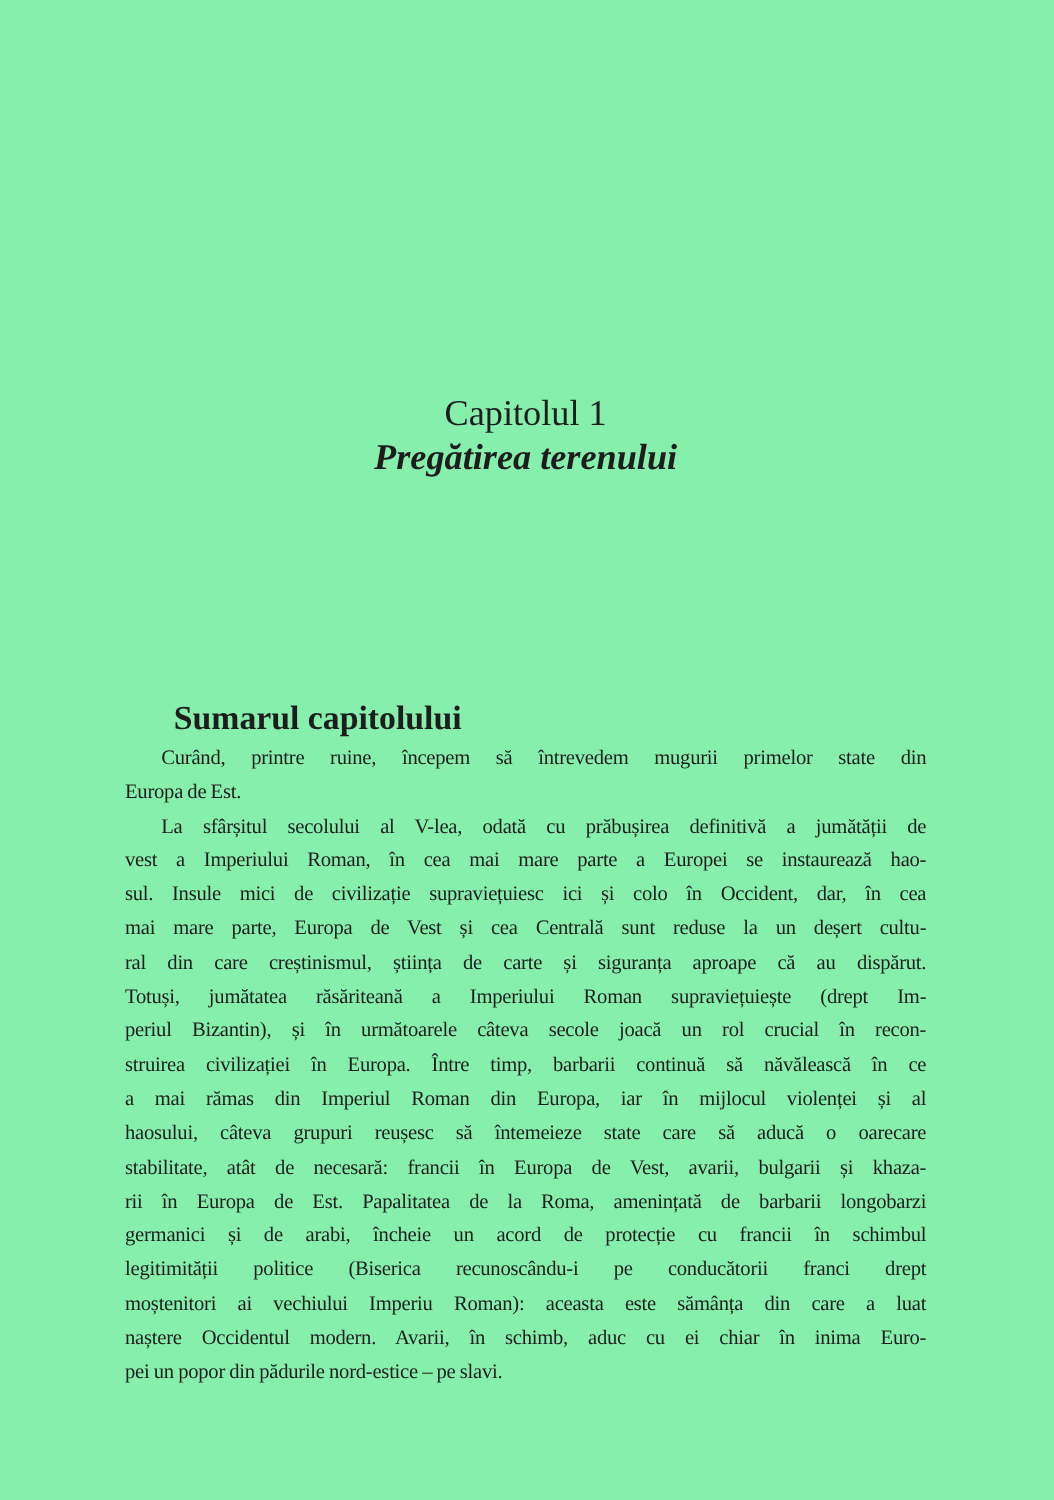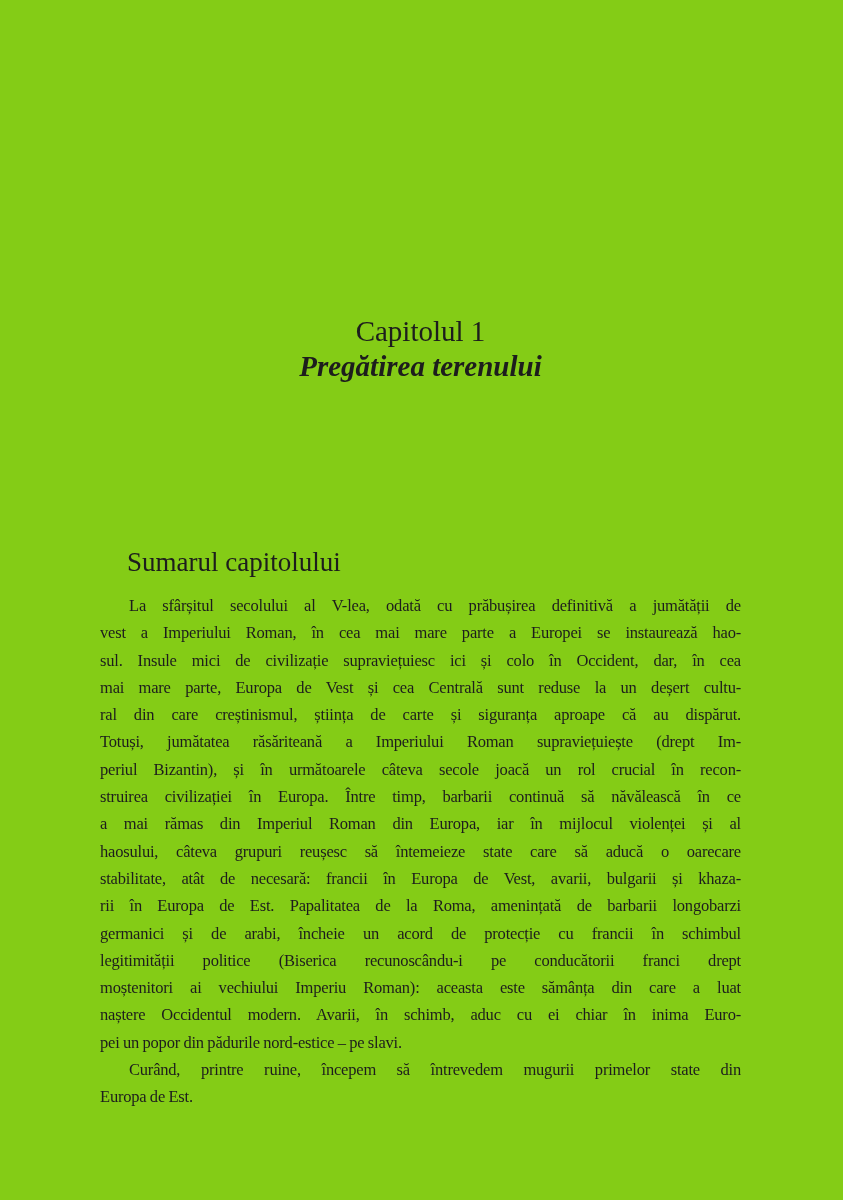--- a/index.html
+++ b/index.html
@@ -4,21 +4,21 @@
 <style>
   html, body {
     margin: 0;
     padding: 0;
     background: #ffffff;
   }
   .page {
     position: relative;
     width: 843px;
     height: 1200px;
-    background: #84cc16;
+    background: #86efac;
     font-family: "Liberation Serif", serif;
     color: #1d1d1d;
     overflow: hidden;
   }
   .chapter-heading {
     position: absolute;
     top: 314px;
     left: 100px;
     width: 641px;
     text-align: center;
@@ -28,22 +28,22 @@
   .chapter-heading .italic {
     font-style: italic;
     font-weight: bold;
   }
   .section-heading {
     position: absolute;
     top: 546px;
     left: 127px;
     font-size: 27px;
     line-height: 32px;
-    font-weight: normal;
-    margin: 0;
+    font-weight: bold;
+    margin: 12px;
   }
   .body-text {
     position: absolute;
     top: 592px;
     left: 100px;
     width: 641px;
     font-size: 16.5px;
     letter-spacing: -0.2px;
     word-spacing: -0.5px;
     line-height: 27.3px;
@@ -67,37 +67,37 @@
 
   <div class="chapter-heading">
     <div>Capitolul 1</div>
     <div class="italic">Pregătirea terenului</div>
   </div>
 
   <h2 class="section-heading">Sumarul capitolului</h2>
 
   <div class="body-text">
     <div class="paragraph">
+      <div class="line indent">Curând, printre ruine, începem să întrevedem mugurii primelor state din</div>
+      <div class="line para-end">Europa de Est.</div>
+    </div>
+    <div class="paragraph">
       <div class="line indent">La sfârșitul secolului al V-lea, odată cu prăbușirea definitivă a jumătății de</div>
       <div class="line">vest a Imperiului Roman, în cea mai mare parte a Europei se instaurează hao-</div>
       <div class="line">sul. Insule mici de civilizație supraviețuiesc ici și colo în Occident, dar, în cea</div>
       <div class="line">mai mare parte, Europa de Vest și cea Centrală sunt reduse la un deșert cultu-</div>
       <div class="line">ral din care creștinismul, știința de carte și siguranța aproape că au dispărut.</div>
       <div class="line">Totuși, jumătatea răsăriteană a Imperiului Roman supraviețuiește (drept Im-</div>
       <div class="line">periul Bizantin), și în următoarele câteva secole joacă un rol crucial în recon-</div>
       <div class="line">struirea civilizației în Europa. Între timp, barbarii continuă să năvălească în ce</div>
       <div class="line">a mai rămas din Imperiul Roman din Europa, iar în mijlocul violenței și al</div>
       <div class="line">haosului, câteva grupuri reușesc să întemeieze state care să aducă o oarecare</div>
       <div class="line">stabilitate, atât de necesară: francii în Europa de Vest, avarii, bulgarii și khaza-</div>
       <div class="line">rii în Europa de Est. Papalitatea de la Roma, amenințată de barbarii longobarzi</div>
       <div class="line">germanici și de arabi, încheie un acord de protecție cu francii în schimbul</div>
       <div class="line">legitimității politice (Biserica recunoscându-i pe conducătorii franci drept</div>
       <div class="line">moștenitori ai vechiului Imperiu Roman): aceasta este sămânța din care a luat</div>
       <div class="line">naștere Occidentul modern. Avarii, în schimb, aduc cu ei chiar în inima Euro-</div>
       <div class="line para-end">pei un popor din pădurile nord-estice – pe slavi.</div>
     </div>
-    <div class="paragraph">
-      <div class="line indent">Curând, printre ruine, începem să întrevedem mugurii primelor state din</div>
-      <div class="line para-end">Europa de Est.</div>
-    </div>
   </div>
 
 </div>
 
 </body></html>

